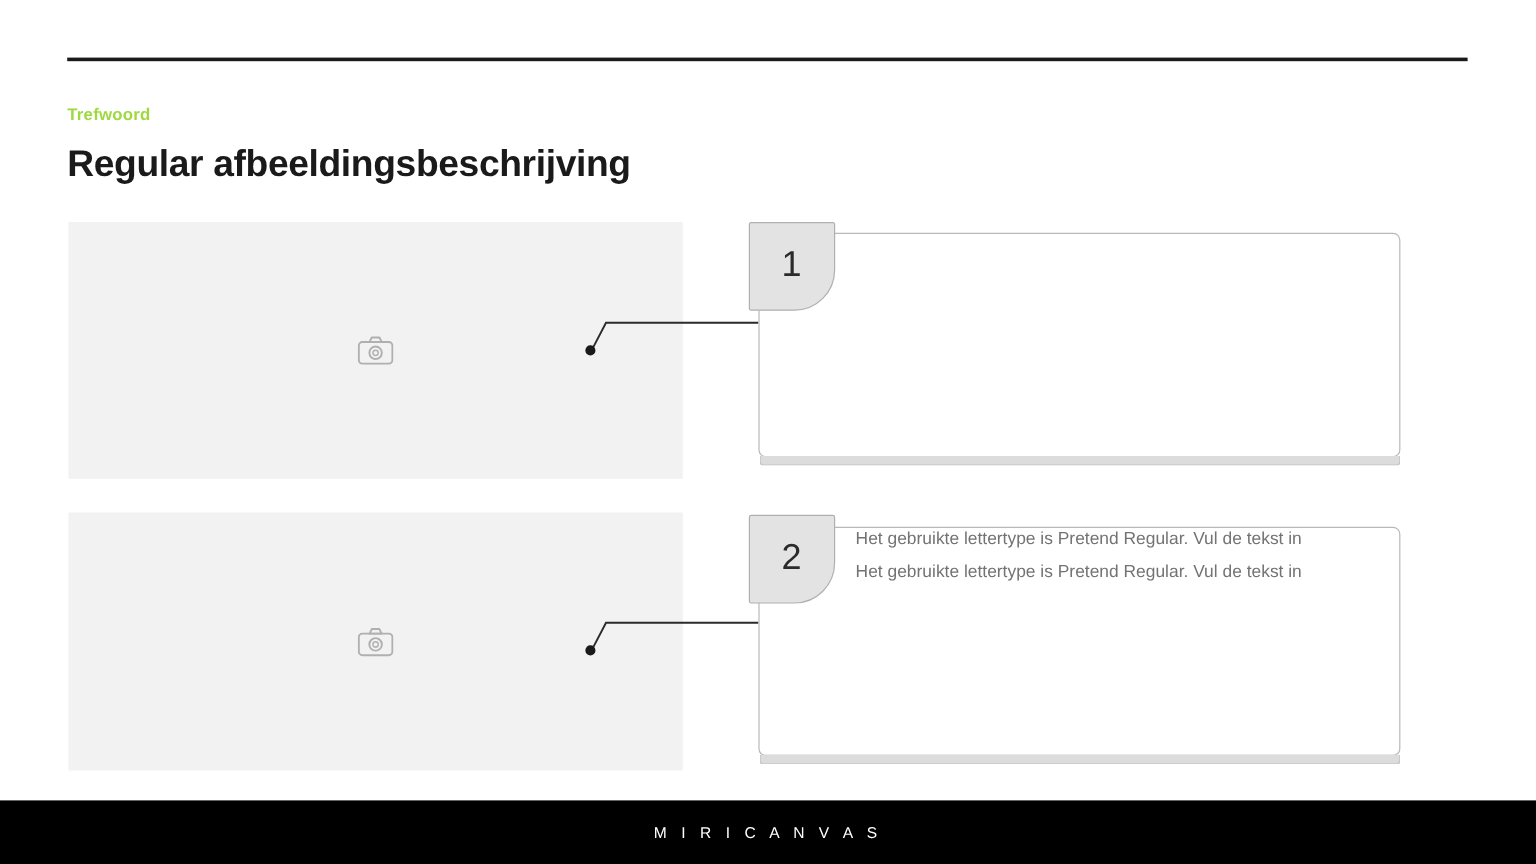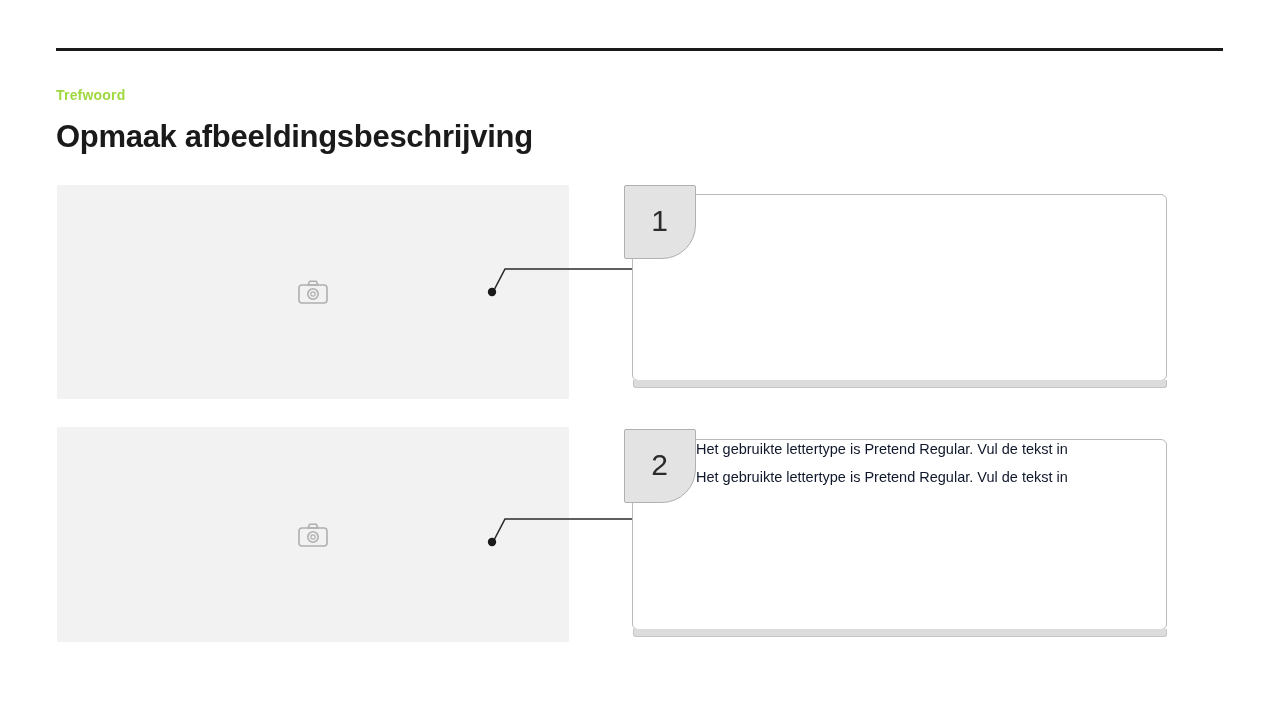--- a/index.html
+++ b/index.html
@@ -157,23 +157,24 @@
   .card-text {
     position: absolute;
     left: 696px;
     width: 430px;
     z-index: 2;
   }
   .row-1 .card-text { top: 250px; }
 
   .card-text .line {
     font-size: 14.5px;
-    color: #0f172a;
+    color: #737373;
     line-height: 28px;
     white-space: nowrap;
+    padding-left: 17px;
   }
 
   
   .footer {
     position: absolute;
     left: 0;
     top: 667px;
     width: 1280px;
     height: 53px;
     background: #000000;
@@ -189,21 +190,21 @@
   }
 </style>
 </head>
 <body>
 
 <div class="slide">
 
   <div class="top-rule"></div>
 
   <div class="eyebrow">Trefwoord</div>
-  <div class="page-title">Opmaak afbeeldingsbeschrijving</div>
+  <div class="page-title">Regular afbeeldingsbeschrijving</div>
 
   <div class="row row-1">
 
     <div class="img-ph">
       <svg class="cam" viewBox="0 0 30 26">
         <rect x="1" y="6" width="28" height="18" rx="3" ry="3" fill="none" stroke="#9a9a9a" stroke-width="1.6"></rect>
         <path d="M10 6 L11.8 2.2 L18.2 2.2 L20 6 Z" fill="none" stroke="#9a9a9a" stroke-width="1.6" stroke-linejoin="round"></path>
         <circle cx="15" cy="15" r="5.2" fill="none" stroke="#9a9a9a" stroke-width="1.6"></circle>
         <circle cx="15" cy="15" r="2.2" fill="none" stroke="#9a9a9a" stroke-width="1.2"></circle>
       </svg>
@@ -245,14 +246,17 @@
 
     <div class="card"></div>
     <div class="card-shadow"></div>
 
     <div class="badge">
       <span class="badge-num">2</span>
     </div>
 
   </div>
 
+  <div class="footer">
+    <div class="footer-brand">M I R I C A N V A S</div>
+  </div>
 
 </div>
 
 </body></html>

